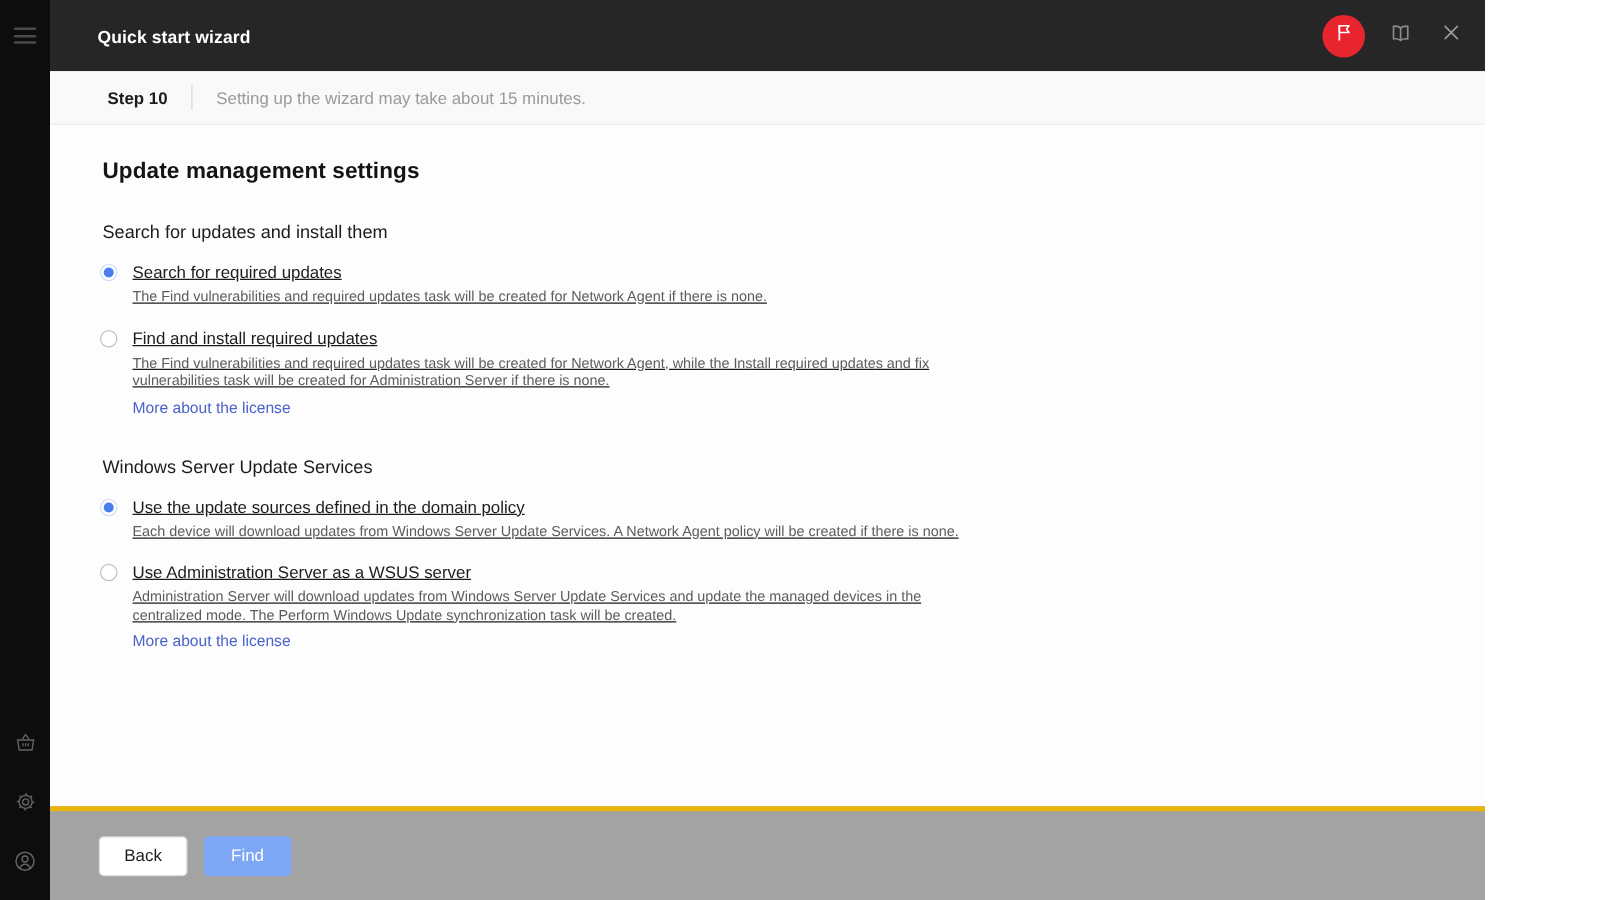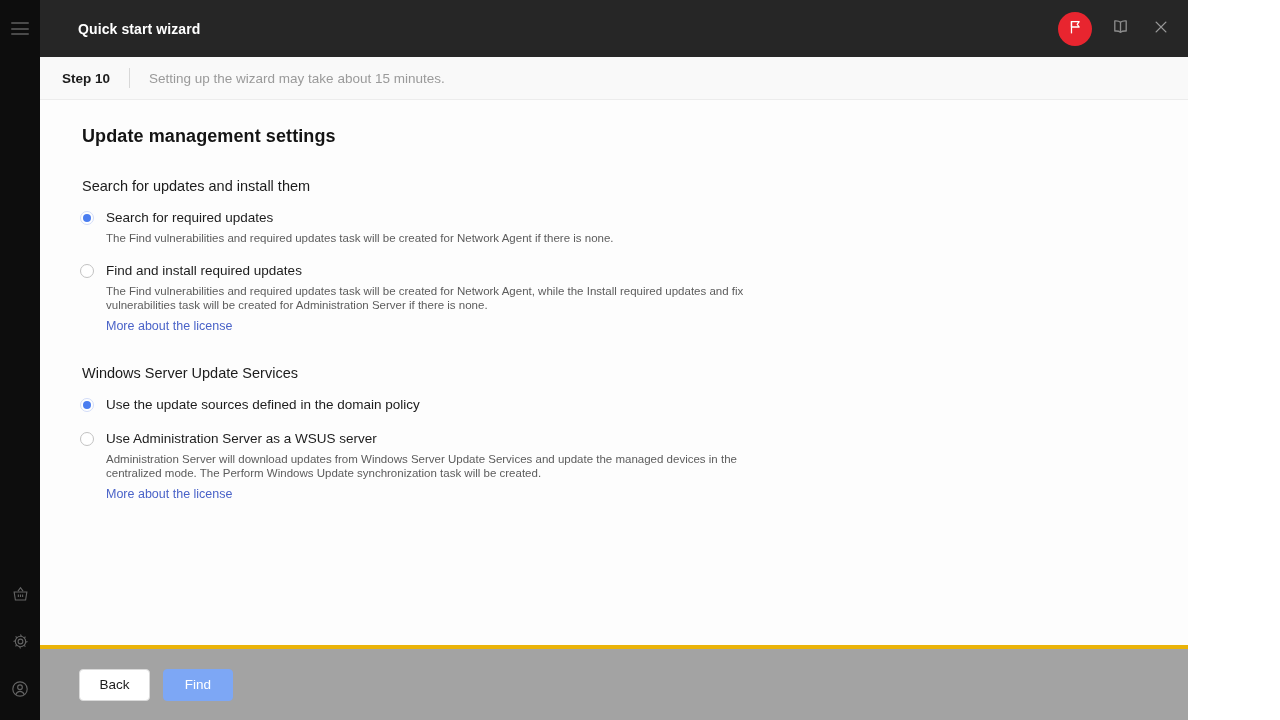--- a/index.html
+++ b/index.html
@@ -121,21 +121,21 @@
   }
 
   
   .stepbar {
     height: 43px;
     flex: 0 0 43px;
     background: #f9f9f9;
     border-bottom: 1px solid #ececec;
     display: flex;
     align-items: center;
-    padding-left: 22px;
+    padding-left: 46px;
     box-sizing: border-box;
   }
   .step-label {
     font-size: 13.5px;
     font-weight: bold;
     color: #1c1c1c;
   }
   .step-sep {
     width: 1px;
     height: 20px;
@@ -167,20 +167,21 @@
   }
   .section-title {
     font-size: 14.5px;
     color: #1c1c1c;
     margin: 0 0 14px 2px;
   }
   .option {
     position: relative;
     padding-left: 26px;
     margin-bottom: 15px;
+    text-decoration: underline;
   }
   .option:last-child { margin-bottom: 0; }
 
   .radio {
     position: absolute;
     left: 0;
     top: 3px;
     width: 14px;
     height: 14px;
     border-radius: 50%;
@@ -363,20 +364,21 @@
           <a class="option-link">More about the license</a>
         </div>
       </div>
 
       <div class="section">
         <div class="section-title">Windows Server Update Services</div>
 
         <div class="option">
           <span class="radio checked"></span>
           <span class="option-label">Use the update sources defined in the domain policy</span>
+          <div class="option-desc">Each device will download updates from Windows Server Update Services. A Network Agent policy will be created if there is none.</div>
         </div>
 
         <div class="option">
           <span class="radio"></span>
           <span class="option-label">Use Administration Server as a WSUS server</span>
           <div class="option-desc">Administration Server will download updates from Windows Server Update Services and update the managed devices in the centralized mode. The Perform Windows Update synchronization task will be created.</div>
           <a class="option-link">More about the license</a>
         </div>
       </div>
     </div>

